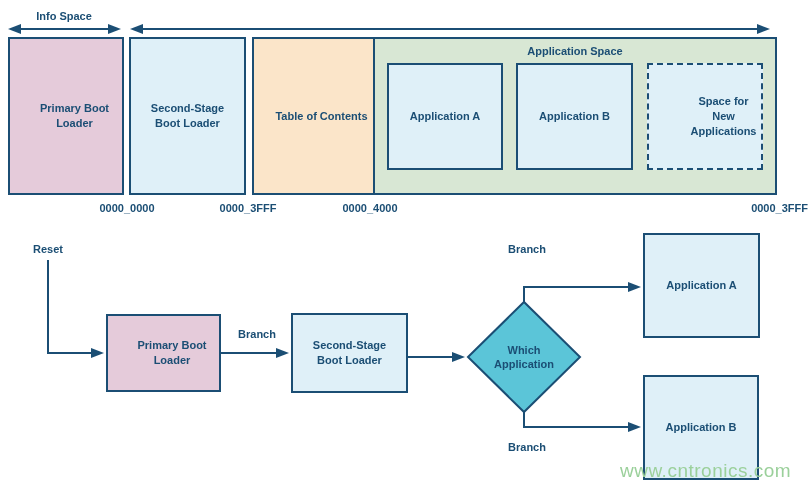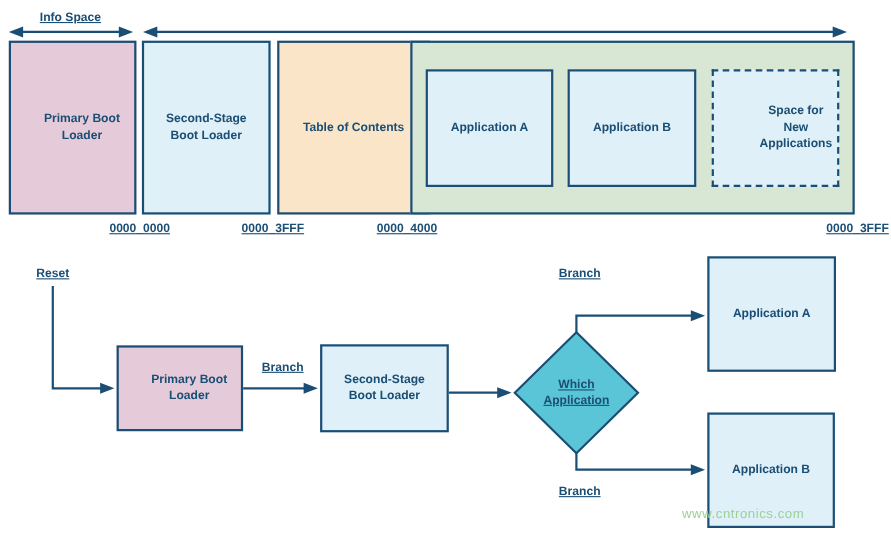--- a/index.html
+++ b/index.html
@@ -13,21 +13,20 @@
     overflow: hidden;
   }
   .lbl {
     position: absolute;
     font-weight: bold;
     font-size: 11px;
     line-height: 1.25;
     text-align: center;
     white-space: pre-line;
     color: #1b4e74;
-    text-decoration: underline;
   }
   .box {
     position: absolute;
     box-sizing: border-box;
     border: 2px solid #1b4e74;
     display: flex;
     align-items: center;
     justify-content: center;
     text-align: center;
     font-weight: bold;
@@ -42,21 +41,21 @@
   .fill-peach { background: #fbe5c9; }
   .fill-green { background: #d8e7d4; }
   .svg-overlay {
     position: absolute;
     left: 0; top: 0;
     width: 810px; height: 488px;
   }
   .watermark {
     position: absolute;
     left: 620px; top: 460px;
-    font-size: 12px;
+    font-size: 19px;
     font-weight: normal;
     color: #9bd09b;
     letter-spacing: 0.5px;
     z-index: 5;
   }
 </style>
 </head>
 <body>
 
 <div class="canvas">
@@ -102,20 +101,21 @@
 Loader</span>
   </div>
   <div class="box fill-blue" style="left:129px; top:37px; width:117px; height:158px;">
     <span>Second-Stage
 Boot Loader</span>
   </div>
   <div class="box fill-peach" style="left:252px; top:37px; width:139px; height:158px;">
     <span>Table of Contents</span>
   </div>
   <div class="box fill-green" style="left:373px; top:37px; width:404px; height:158px;"></div>
+  <div class="lbl" style="left:373px; top:45px; width:404px;">Application Space</div>
 
   <div class="box fill-blue" style="left:387px; top:63px; width:116px; height:107px;">
     <span>Application A</span>
   </div>
   <div class="box fill-blue" style="left:516px; top:63px; width:117px; height:107px;">
     <span>Application B</span>
   </div>
   <div class="box fill-blue dashed" style="left:647px; top:63px; width:116px; height:107px;padding-left:37px;">
     <span>Space for
 New Applications</span>

